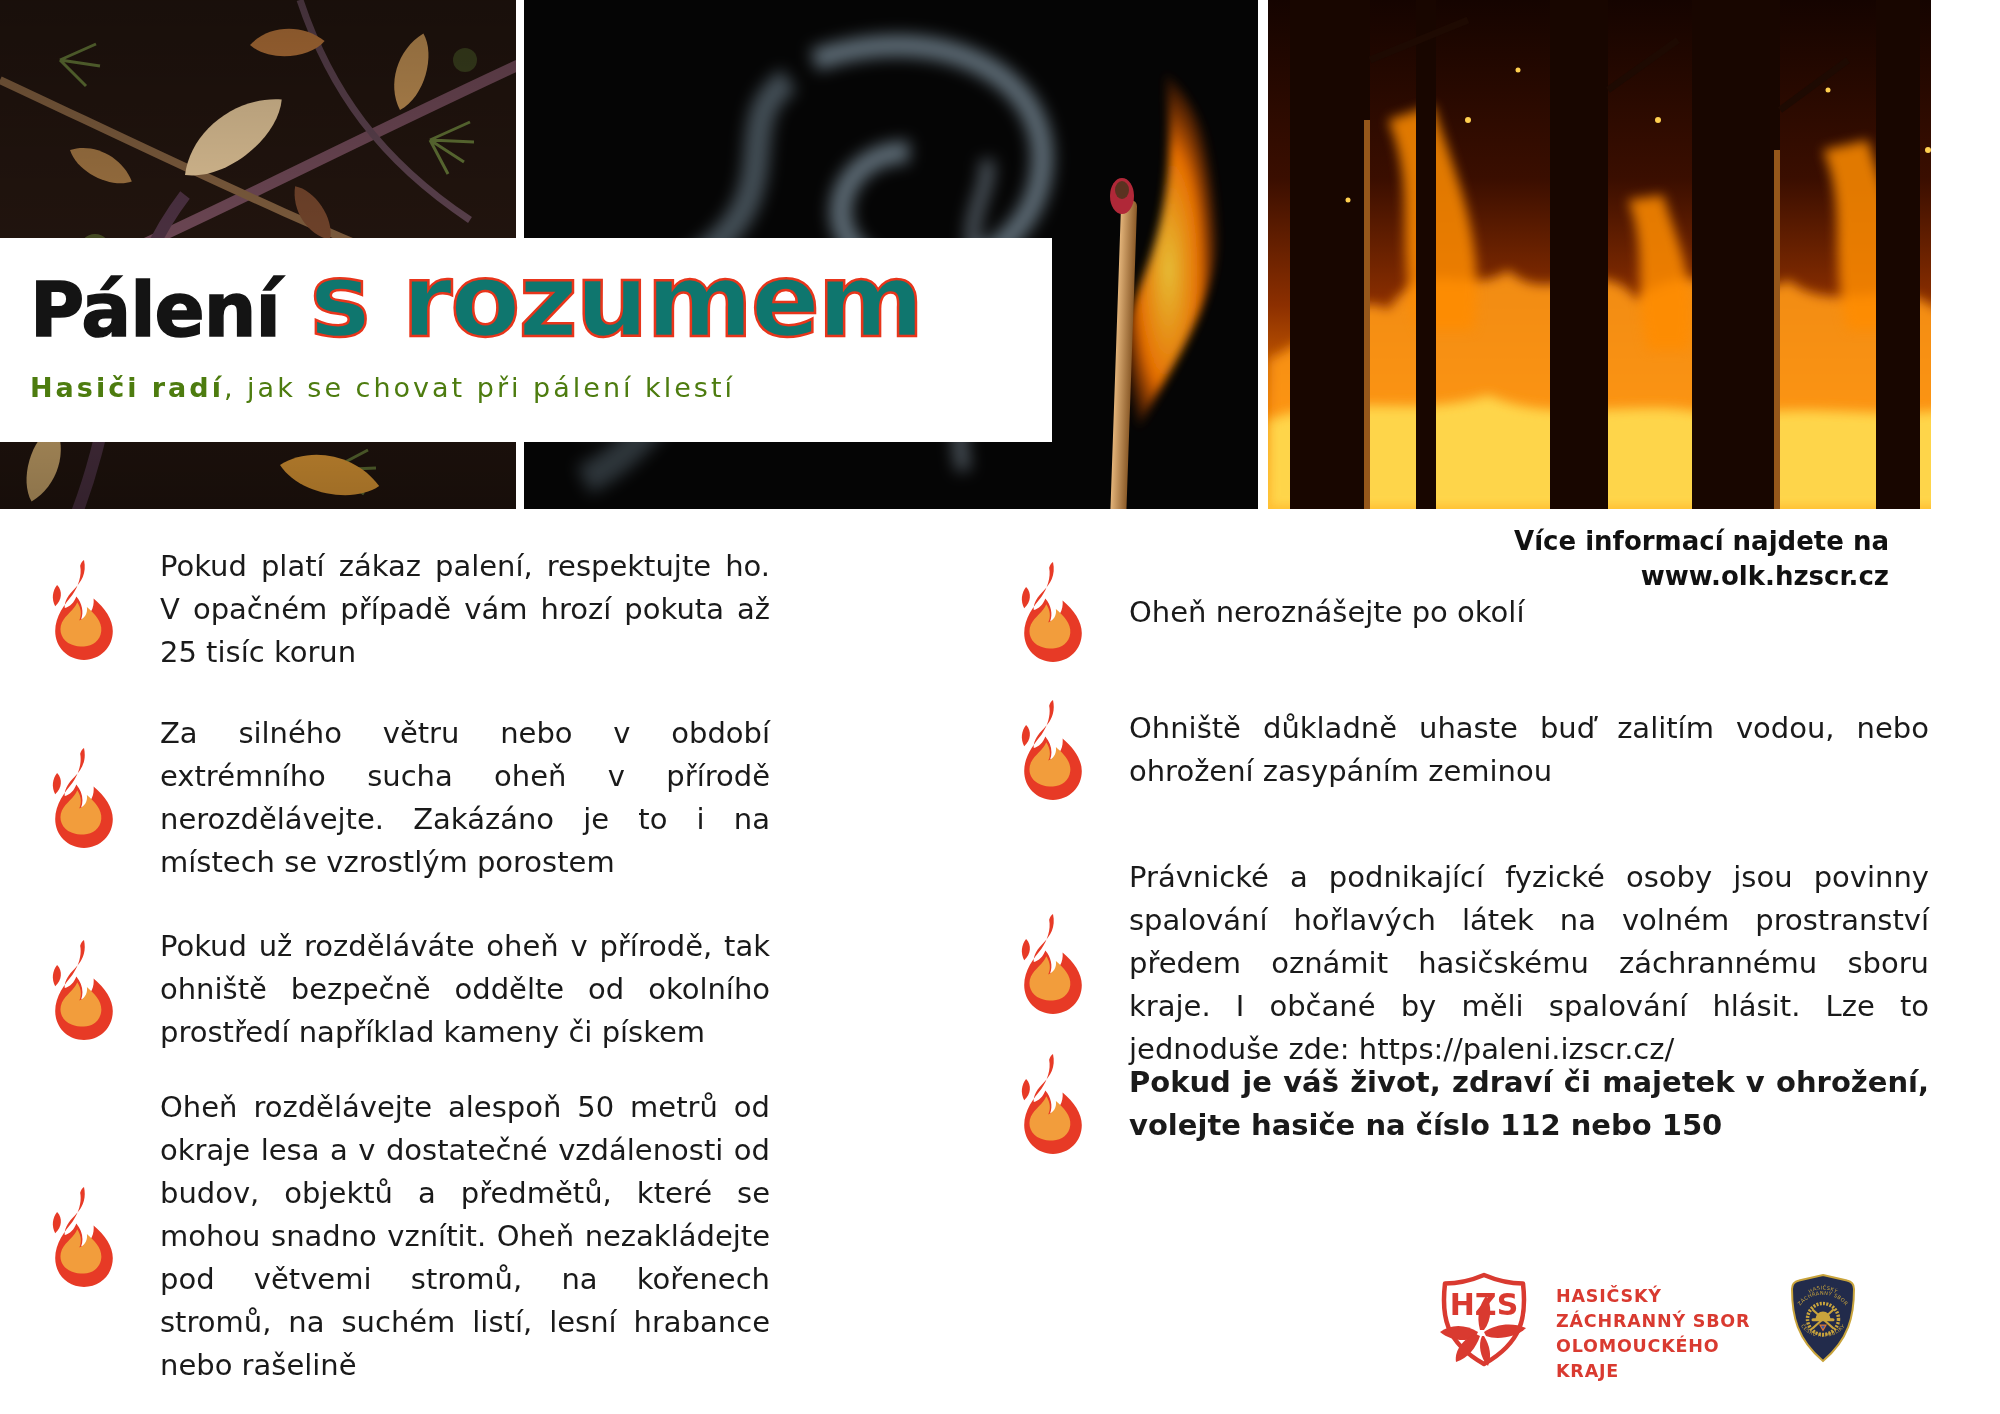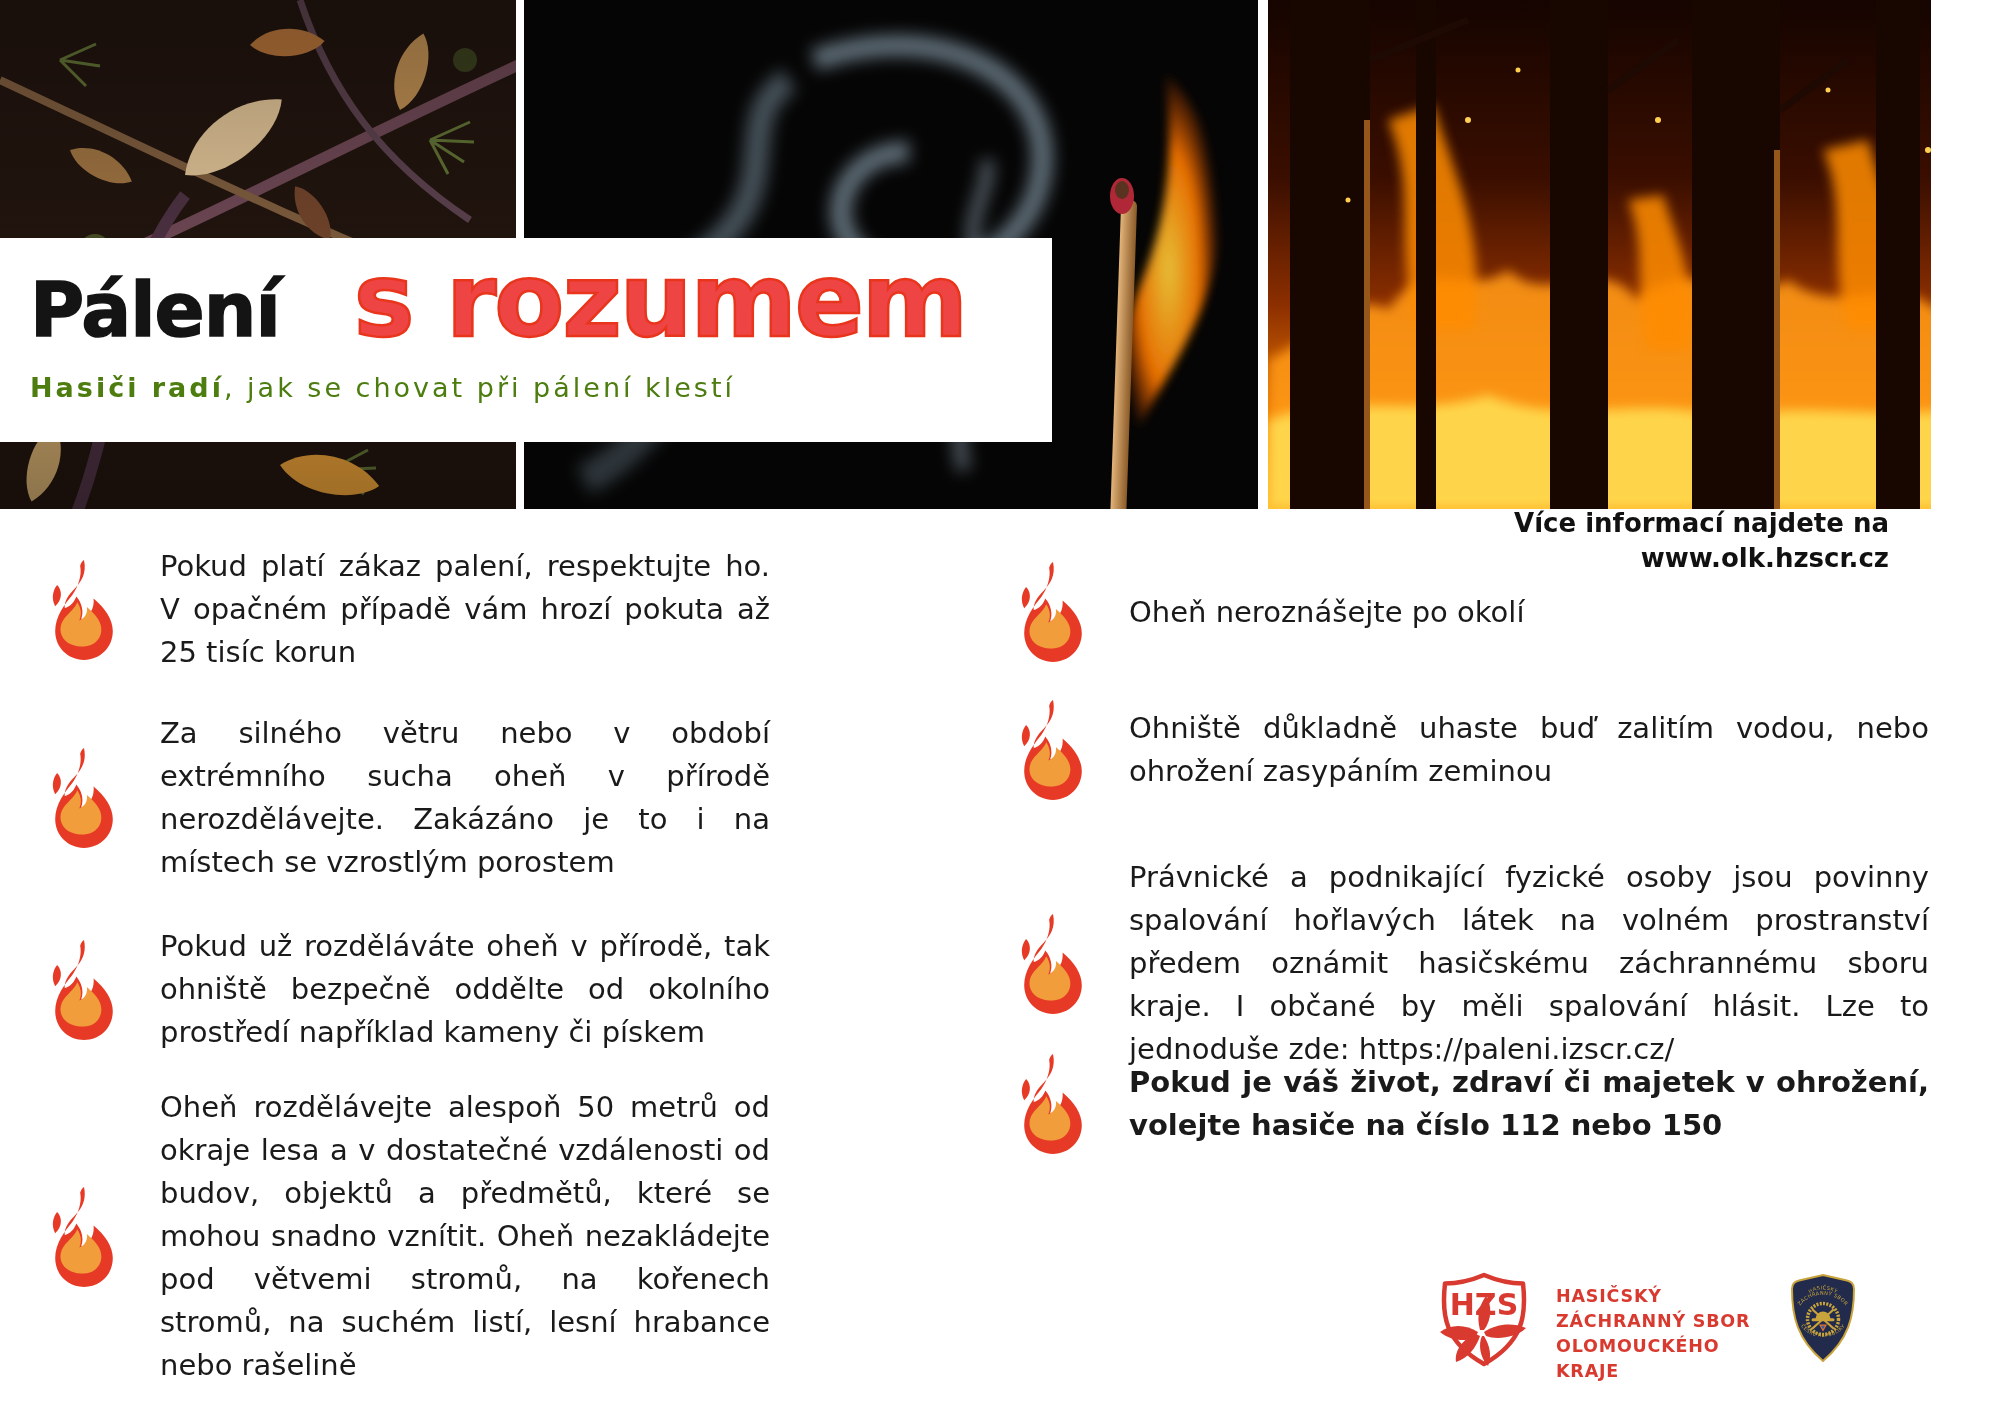--- a/index.html
+++ b/index.html
@@ -18,29 +18,29 @@
   .title-band {
     position:absolute; left:0; top:238px; width:1052px; height:204px;
     background:#ffffff; box-sizing:border-box; padding:12px 0 0 30px;
   }
   .title-row { display:flex; align-items:baseline; gap:30px; white-space:nowrap; }
   .title-black {
     font-weight:bold; font-size:74px; line-height:1; letter-spacing:-1px; color:#141414;
     -webkit-text-stroke:1.5px #141414;
   }
   .title-red {
-    font-weight:bold; font-size:102px; line-height:1; letter-spacing:-2px; color:#ef4444;margin-left:44px;
+    font-weight:bold; font-size:102px; line-height:1; letter-spacing:-2px; color:#0f766e;
     -webkit-text-stroke:2.5px #e8351b;
   }
   .subtitle { margin-top:20px; font-size:27px; letter-spacing:3px; color:#4d7c0f; white-space:nowrap; }
   .subtitle .lead { font-weight:bold; }
 
   
   .more-info {
-    position:absolute; right:42px; top:506px; text-align:right;
+    position:absolute; right:42px; top:524px; text-align:right;
     font-weight:bold; font-size:26px; line-height:35px; color:#111;
   }
   .more-info .url { cursor:pointer; }
 
   
   .tip { position:absolute; display:flex; align-items:center; gap:28px; }
   .tip-left  { left:36px;  width:734px; }
   .tip-right { left:1005px; width:930px; }
   .flame { width:96px; height:104px; flex:0 0 96px; }
   .tip-text {

